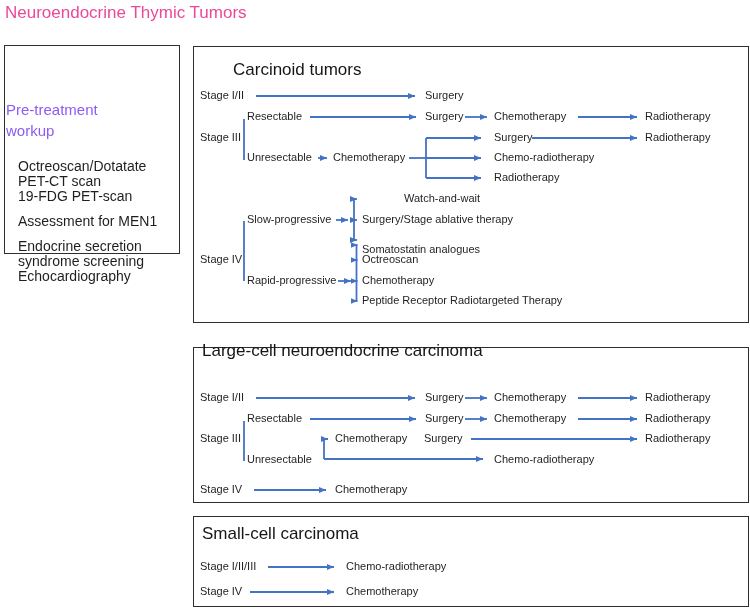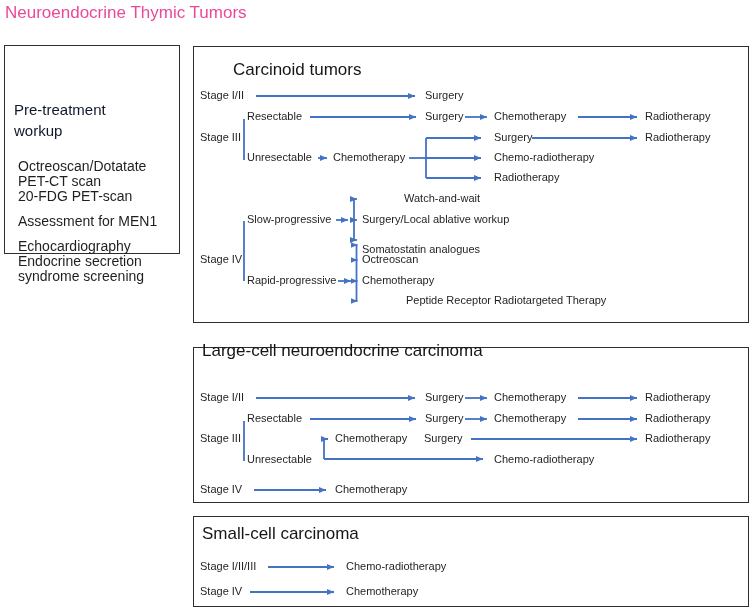--- a/index.html
+++ b/index.html
@@ -13,22 +13,22 @@
     position:absolute; left:5px; top:3px; font-size:17px; color:#ec4899;
   }
   .box {
     position:absolute; border:1.6px solid var(--border); background:transparent;
     box-sizing:border-box;
   }
   .box-title {
     position:absolute; font-size:17px; color:#161616; white-space:nowrap;
   }
   .wk-title {
-    position:absolute; left:9px; top:53px; width:130px;
-    font-size:15px; line-height:21px; color:#0f172a;
+    position:absolute; left:1px; top:53px; width:130px;
+    font-size:15px; line-height:21px; color:#8b5cf6;
   }
   .wk-body {
     position:absolute; left:13px; top:113px; width:160px;
     font-size:14px; line-height:15px;
   }
   .wk-line { min-height:15px; }
   .wk-line:empty { height:10px; min-height:10px; }
   .lbl {
     position:absolute; font-size:11px; line-height:13px; white-space:nowrap;
     color:var(--ink);
@@ -40,26 +40,26 @@
 </style>
 </head>
 <body>
 
 <div class="page-title">Neuroendocrine Thymic Tumors</div>
 
 <div class="box" style="left:4px; top:45px; width:176px; height:209px;">
   <div class="wk-title">Pre-treatment workup</div>
   <div class="wk-body">
     <div class="wk-line">Octreoscan/Dotatate PET-CT scan</div>
-    <div class="wk-line">20-FDG PET-scan</div>
+    <div class="wk-line">19-FDG PET-scan</div>
     <div class="wk-line"></div>
     <div class="wk-line">Assessment for MEN1</div>
     <div class="wk-line"></div>
+    <div class="wk-line">Endocrine secretion syndrome screening</div>
     <div class="wk-line">Echocardiography</div>
-    <div class="wk-line">Endocrine secretion syndrome screening</div>
   </div>
 </div>
 
 <div class="box" style="left:193px; top:46px; width:556px; height:277px;"></div>
 <div class="box-title" style="left:202px; top:60px;margin-left:31px;">Carcinoid tumors</div>
 
 <div class="box" style="left:193px; top:347px; width:556px; height:156px;"></div>
 <div class="box-title" style="left:202px; top:341px;">Large-cell neuroendocrine carcinoma</div>
 
 <div class="box" style="left:193px; top:516px; width:556px; height:91px;"></div>
@@ -121,27 +121,27 @@
 <div class="lbl" style="left:645px; top:110px;">Radiotherapy</div>
 <div class="lbl" style="left:200px; top:131px;">Stage III</div>
 <div class="lbl" style="left:494px; top:131px;">Surgery</div>
 <div class="lbl" style="left:645px; top:131px;">Radiotherapy</div>
 <div class="lbl" style="left:247px; top:151px;">Unresectable</div>
 <div class="lbl" style="left:333px; top:151px;">Chemotherapy</div>
 <div class="lbl" style="left:494px; top:151px;">Chemo-radiotherapy</div>
 <div class="lbl" style="left:494px; top:171px;">Radiotherapy</div>
 <div class="lbl" style="left:362px; top:192px;margin-left:42px;">Watch-and-wait</div>
 <div class="lbl" style="left:247px; top:213px;">Slow-progressive</div>
-<div class="lbl" style="left:362px; top:213px;">Surgery/Local ablative workup</div>
+<div class="lbl" style="left:362px; top:213px;">Surgery/Stage ablative therapy</div>
 <div class="lbl" style="left:362px; top:243px;">Somatostatin analogues</div>
 <div class="lbl" style="left:200px; top:253px;">Stage IV</div>
 <div class="lbl" style="left:362px; top:253px;">Octreoscan</div>
 <div class="lbl" style="left:247px; top:274px;">Rapid-progressive</div>
 <div class="lbl" style="left:362px; top:274px;">Chemotherapy</div>
-<div class="lbl" style="left:362px; top:294px;margin-left:44px;">Peptide Receptor Radiotargeted Therapy</div>
+<div class="lbl" style="left:362px; top:294px;">Peptide Receptor Radiotargeted Therapy</div>
 
 <div class="lbl" style="left:200px; top:391px;">Stage I/II</div>
 <div class="lbl" style="left:425px; top:391px;">Surgery</div>
 <div class="lbl" style="left:494px; top:391px;">Chemotherapy</div>
 <div class="lbl" style="left:645px; top:391px;">Radiotherapy</div>
 <div class="lbl" style="left:247px; top:412px;">Resectable</div>
 <div class="lbl" style="left:425px; top:412px;">Surgery</div>
 <div class="lbl" style="left:494px; top:412px;">Chemotherapy</div>
 <div class="lbl" style="left:645px; top:412px;">Radiotherapy</div>
 <div class="lbl" style="left:200px; top:432px;">Stage III</div>

